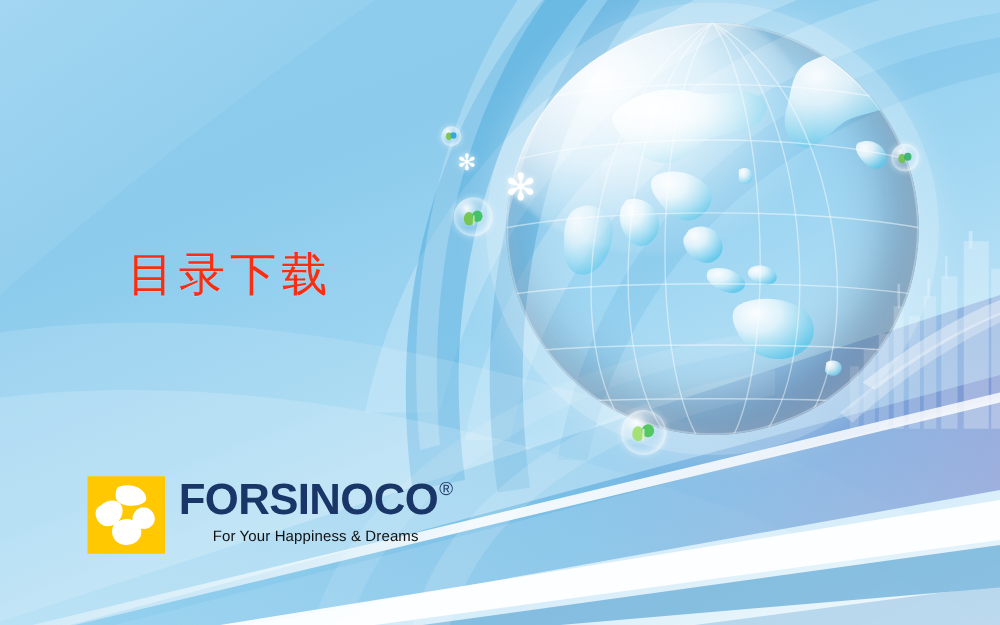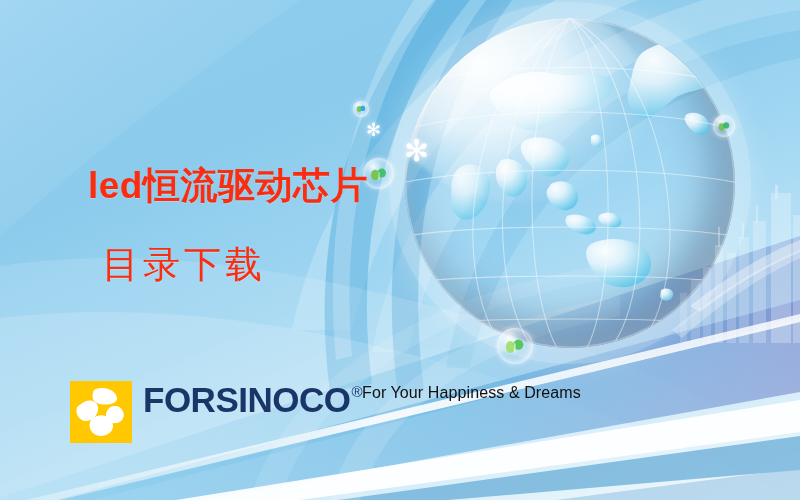--- a/index.html
+++ b/index.html
@@ -61,27 +61,27 @@
   .headline .line1{font-size:37px;line-height:44px;font-weight:600;}
   .headline .line1 .latin{font-weight:700;}
   .headline .line2{
     font-size:37px;line-height:44px;margin-top:35px;margin-left:14px;
     font-family:"Liberation Serif","DejaVu Serif",serif;font-weight:400;letter-spacing:4px;
   }
 
   
   .logo{position:absolute;left:70px;top:381px;display:flex;align-items:flex-start;}
   .logo-mark{width:62px;height:62px;background:#ffc800;flex:0 0 auto;position:relative;}
-  .logo-text{margin-left:11px;display:flex;flex-direction:row;}
+  .logo-text{margin-left:11px;display:flex;flex-direction:column;align-items:center;}
   .wordmark{
     display:flex;align-items:flex-start;color:#1a3668;
     font-weight:700;font-size:35px;line-height:37px;letter-spacing:-.5px;
   }
   .wordmark .reg{font-size:15px;line-height:15px;margin-top:3px;margin-left:1px;font-weight:400;}
-  .tagline{color:#101010;font-size:16px;line-height:19px;margin-top:2px;letter-spacing:.1px;}
+  .tagline{color:#101010;font-size:12px;line-height:19px;margin-top:2px;letter-spacing:.1px;}
 </style>
 </head>
 <body>
 
 <div id="stage">
 
   <div class="bg-layer">
     <svg class="bg" viewBox="0 0 800 500" preserveAspectRatio="none">
       <defs>
         <linearGradient id="gTL" x1="0" y1="0" x2="1" y2="1">
@@ -266,23 +266,20 @@
   </div>
   <div class="bubble" style="left:497px;top:328px;width:36px;height:36px;">
     <svg class="sprout" width="22" height="22" viewBox="0 0 22 22">
       <ellipse cx="6.4" cy="12" rx="4.6" ry="6" fill="#9fe06a" opacity=".92"></ellipse>
       <ellipse cx="14.4" cy="9.6" rx="5" ry="5.2" fill="#49c455" opacity=".92"></ellipse>
       <rect x="9.8" y="8" width="1.8" height="10" rx=".9" fill="#e0f3c6" opacity=".85"></rect>
     </svg>
   </div>
 
   <div class="headline">
-    <div class="line line1">
-      <span class="latin">led</span><span>恒流驱动芯片</span>
-    </div>
     <div class="line line2">目录下载</div>
   </div>
 
   <div class="logo">
     <div class="logo-mark">
       <svg width="62" height="62" viewBox="0 0 62 62">
         <g fill="#ffffff">
           <path d="M26,8 C36,5 46,10 47,17 C47.6,22 40,24 33,23.5 C27,23 22,20 22.5,15 C23,11 23,9 26,8 Z"></path>
           <path d="M11,23 C18,17 27,19 28,26 C29,33 23,40 16,40 C10,40 6,34 6.5,29 C7,25.5 8,25 11,23 Z"></path>
           <path d="M47,25 C53,27 56,34 52,39 C48,44 40,43 37,38 C34,33 38,26 43,25 Z"></path>

